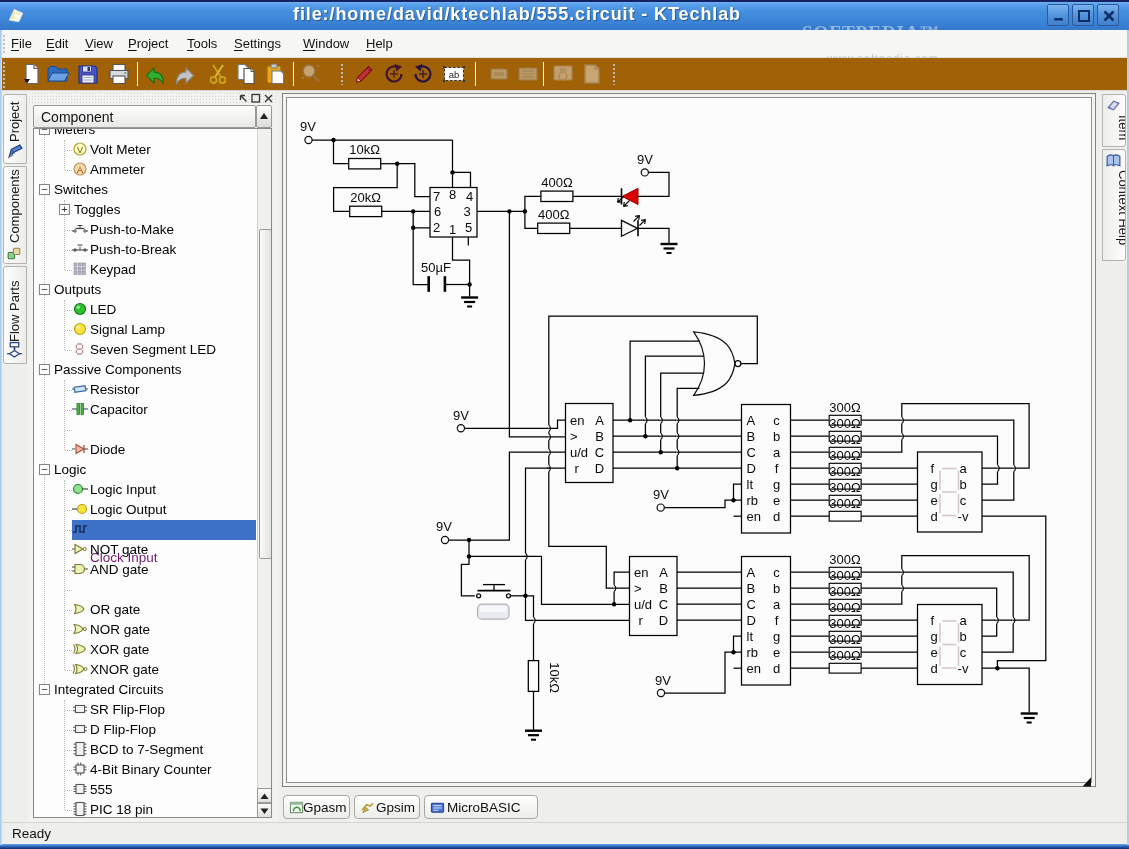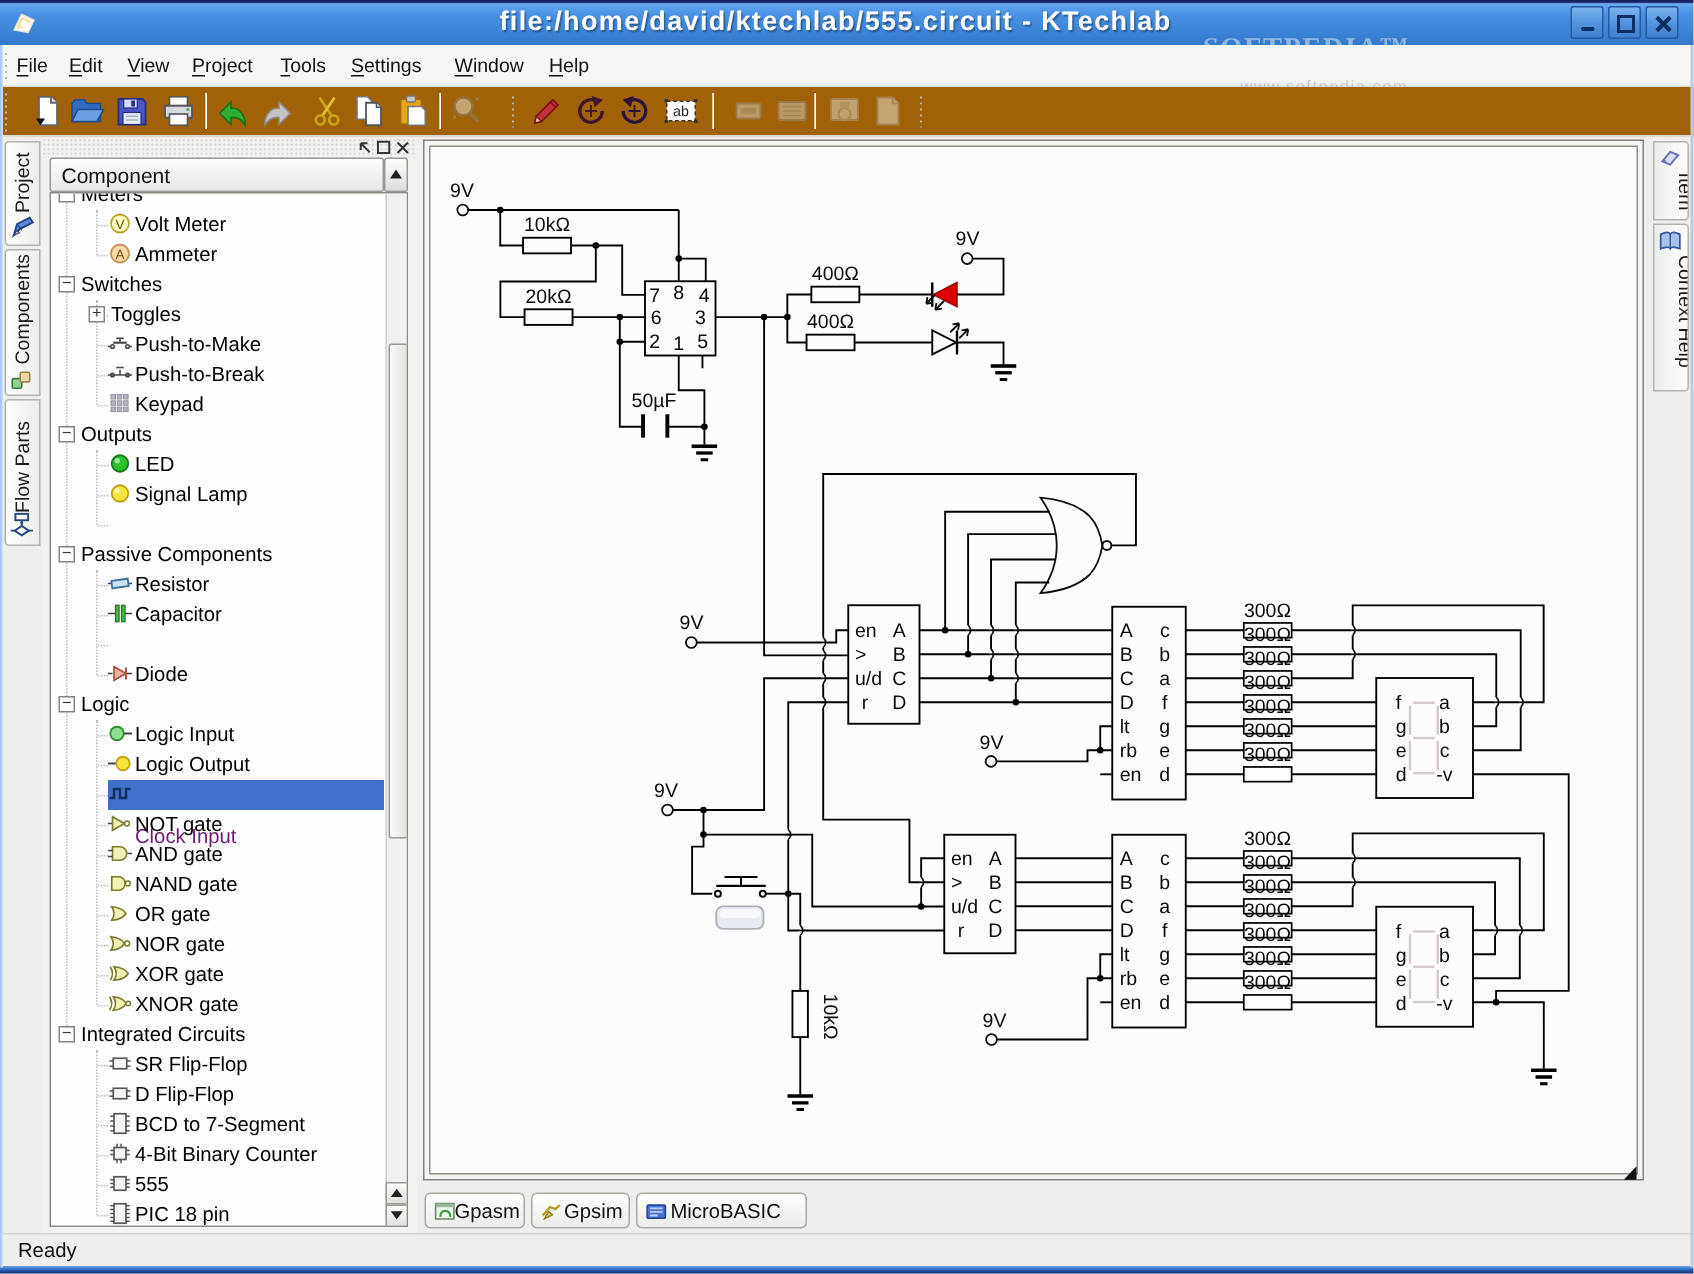--- a/index.html
+++ b/index.html
@@ -1,20 +1,20 @@
 <!DOCTYPE html>
 <html><head><meta charset="utf-8">
 <style>
 * { margin:0; padding:0; box-sizing:border-box; }
 html,body { width:1129px; height:849px; overflow:hidden; font-family:"Liberation Sans",sans-serif; }
 #win { position:absolute; left:0; top:0; width:1129px; height:849px; background:#eeeeec; }
 
 #title { position:absolute; left:0; top:0; width:100%; height:30px;
   background:linear-gradient(180deg,#12205f 0,#15256a 5%,#74b2f2 8.5%,#5ca2ec 13%,#458ee0 38%,#3c84d6 72%,#3478ca 100%); }
-#title .txt { position:absolute; left:0; top:4px; width:1034px; text-align:center; color:#fff; font-size:18px; font-weight:bold; letter-spacing:0.9px; text-shadow:1px 1px 1px rgba(0,0,0,0.35);margin-left:40px; }
+#title .txt { position:absolute; left:0; top:4px; width:1034px; text-align:center; color:#fff; font-size:18px; font-weight:bold; letter-spacing:0.9px; text-shadow:1px 1px 1px rgba(0,0,0,0.35); }
 .wbtn { position:absolute; top:4px; width:22px; height:22px; border-radius:2px;
   background:linear-gradient(180deg,#7ab2ee 0,#5092dc 55%,#417fcc 100%); border:1px solid #2a5a9e; color:#0d2f66; }
 .wbtn svg { position:absolute; left:3px; top:3px; }
 
 #menubar { position:absolute; left:0; top:30px; width:100%; height:28px; background:#f6f6f4; border-bottom:1px solid #e0e0dc; }
 .mitem { position:absolute; top:6px; font-size:13px; color:#111; }
 .mitem u { text-decoration:underline; text-underline-offset:2px; }
 #toolbar { position:absolute; left:0; top:58px; width:100%; height:33px; background:#a16207; border-bottom:1px solid #d8d8d4; }
 .tbico { position:absolute; top:4px; }
 .tsep { position:absolute; top:4px; height:24px; width:1px; background:#c9c9c4; border-right:1px solid #fff; }
@@ -397,20 +397,28 @@
         </div>
         <div class="trow" style="top:191px">
           <span class="ticon" style="left:38px">
             <svg width="16" height="16" viewBox="0 0 16 16">
               <circle cx="8" cy="8" r="5.5" fill="#f7e23e" stroke="#bda313" stroke-width="1.2"></circle>
               <circle cx="6.2" cy="6.2" r="1.8" fill="#fdf6b0" opacity="0.95"></circle>
             </svg>
           </span>
           <span class="clabel" style="left:56px">Signal Lamp</span>
         </div>
+        <div class="trow" style="top:211px">
+          <span class="ticon" style="left:38px">
+            <svg width="16" height="16" viewBox="0 0 16 16">
+              <path d="M 5 3 h 5 M 5 8 h 5 M 5 13 h 5 M 4.4 3.8 v 3.6 M 4.4 8.7 v 3.6 M 10.6 3.8 v 3.6 M 10.6 8.7 v 3.6" stroke="#c09090" stroke-width="1.3" fill="none"></path>
+            </svg>
+          </span>
+          <span class="clabel" style="left:56px">Seven Segment LED</span>
+        </div>
         <div class="trow" style="top:231px">
           <span class="expbox" style="left:5px">−</span>
           <span class="glabel" style="left:20px">Passive Components</span>
         </div>
         <div class="trow" style="top:251px">
           <span class="ticon" style="left:38px">
             <svg width="16" height="16" viewBox="0 0 16 16">
               <line x1="0" y1="8" x2="2.5" y2="8" stroke="#345"></line>
               <line x1="13.5" y1="8" x2="16" y2="8" stroke="#345"></line>
               <rect x="2.5" y="5.5" width="11" height="5" fill="#cfe2f5" stroke="#3d6d9e" stroke-width="1.2" transform="rotate(-8 8 8)"></rect>
@@ -484,29 +492,20 @@
         <div class="trow" style="top:431px">
           <span class="ticon" style="left:38px">
             <svg width="16" height="16" viewBox="0 0 16 16">
               <path d="M 3 3.5 h 5 a 4.5 4.5 0 0 1 0 9 h -5 z" fill="#eef0b4" stroke="#7a7a2a" stroke-width="1.1"></path>
               <line x1="0" y1="6" x2="3" y2="6" stroke="#444"></line>
               <line x1="0" y1="10" x2="3" y2="10" stroke="#444"></line>
               <line x1="13" y1="8" x2="16" y2="8" stroke="#444"></line>
             </svg>
           </span>
           <span class="clabel" style="left:56px">AND gate</span>
-        </div>
-        <div class="trow" style="top:451px">
-          <span class="ticon" style="left:38px">
-            <svg width="16" height="16" viewBox="0 0 16 16">
-              <path d="M 2.5 3.5 h 4.5 a 4.5 4.5 0 0 1 0 9 h -4.5 z" fill="#eef0b4" stroke="#7a7a2a" stroke-width="1.1"></path>
-              <circle cx="13.2" cy="8" r="1.6" fill="#fff" stroke="#7a7a2a"></circle>
-            </svg>
-          </span>
-          <span class="clabel" style="left:56px">NAND gate</span>
         </div>
         <div class="trow" style="top:471px">
           <span class="ticon" style="left:38px">
             <svg width="16" height="16" viewBox="0 0 16 16">
               <path d="M 2.5 3.5 q 3 4.5 0 9 q 7 -0.5 9.5 -4.5 q -2.5 -4 -9.5 -4.5 z" fill="#eef0b4" stroke="#7a7a2a" stroke-width="1.1"></path>
             </svg>
           </span>
           <span class="clabel" style="left:56px">OR gate</span>
         </div>
         <div class="trow" style="top:491px">

